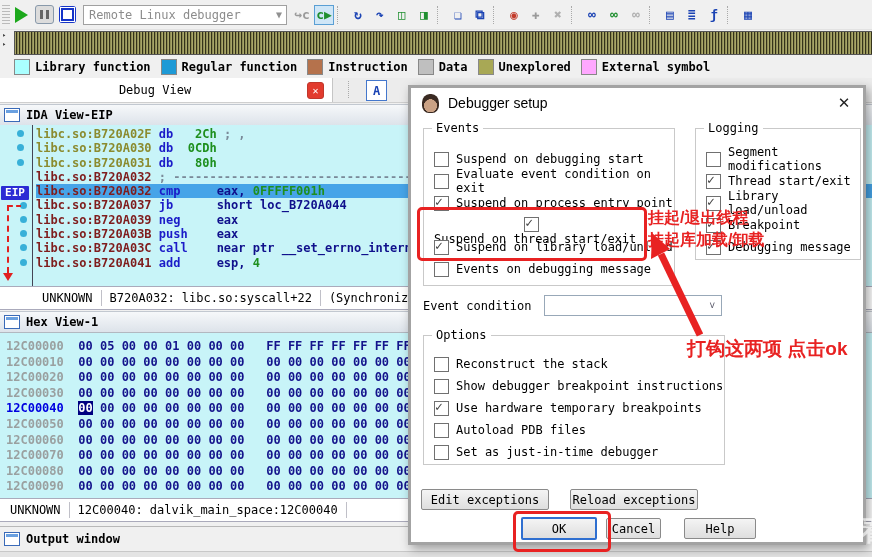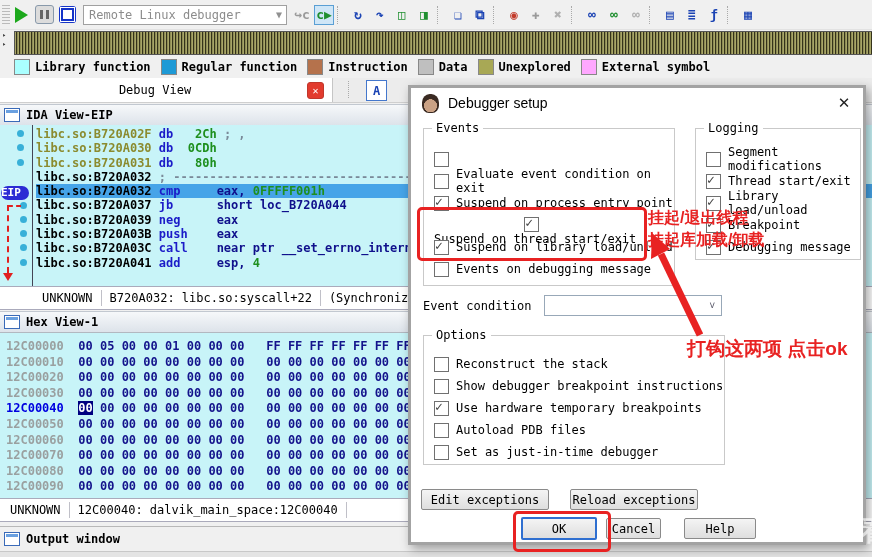--- a/index.html
+++ b/index.html
@@ -52,29 +52,29 @@
   .ptitle{position:absolute;left:0;width:872px;height:20px;background:linear-gradient(#f6f8fa,#dde3ea);
           border-top:1px solid #c2c8d0;border-bottom:1px solid #b2b8c0;display:flex;align-items:center;font-weight:bold;}
   .picon{width:14px;height:12px;margin:0 6px 0 4px;border:1px solid #3a6ab8;background:#fff;position:relative;}
   .picon:before{content:"";position:absolute;left:1px;right:1px;top:1px;height:3px;background:#6aa0e0;}
 
   
   #ida-content{position:absolute;left:0;top:125px;width:872px;height:161px;background:#c8f4f8;overflow:hidden;}
   #ida-gutter{position:absolute;left:0;top:0;width:32px;height:161px;border-right:1px solid #445;}
   .gdot{position:absolute;width:7px;height:7px;border-radius:50%;background:#38b0d8;}
   #eip-badge{position:absolute;left:1px;top:61px;width:28px;height:14px;background:#2b2bd4;color:#fff;
-             font-size:11px;font-weight:bold;line-height:14px;border-radius:7px;}
+             font-size:11px;font-weight:bold;text-align:center;line-height:14px;border-radius:1px;}
   #red-dash-v{position:absolute;left:7px;top:80px;height:68px;border-left:2px dashed #e02020;}
   #red-dash-h{position:absolute;left:8px;top:80px;width:13px;border-top:2px dashed #e02020;}
   #red-arrowhead{position:absolute;left:3px;top:148px;width:0;height:0;
                  border-left:5px solid transparent;border-right:5px solid transparent;border-top:8px solid #e02020;}
   #dlines{position:absolute;left:36px;top:2px;white-space:pre;font-weight:bold;line-height:14.3px;}
   .dline{height:14.3px;}
   .dline.hl{background:#46a4e8;width:840px;}
-  .a-olive{color:#8b8b2f;} .a-maroon{color:#000000;}
+  .a-olive{color:#8b8b2f;} .a-maroon{color:#7f1d1d;}
   .t-mn{color:#1b1bc8;} .t-num{color:#1e8f1e;} .t-op{color:#10108c;} .t-com{color:#7a8a99;} .t-pl{color:#000;}
   .pstatus{position:absolute;left:0;width:872px;height:22px;background:#fff;border-top:1px solid #aab;
            border-bottom:1px solid #aab;display:flex;align-items:center;}
   .pstatus .cell{padding:0 8px;height:16px;line-height:16px;border-right:1px solid #c0c0c8;white-space:pre;}
 
   
   #hex-content{position:absolute;left:0;top:333px;width:872px;height:165px;background:#c8f4f8;overflow:hidden;}
   #hexrows{position:absolute;left:6px;top:6px;white-space:pre;font-weight:bold;line-height:15.6px;}
   .haddr{color:#9aa0a0;} .haddr.act{color:#0000e0;}
   .hbyte{color:#14148c;} .hbyte.sel{background:#000080;color:#fff;}
@@ -258,20 +258,21 @@
     <div id="dlg-title">
       <div id="dlg-avatar"></div>
       <span>Debugger setup</span>
     </div>
     <div id="dlg-close">✕</div>
 
     <div class="grp" id="grp-events" style="left:12px;top:40px;width:252px;height:158px;">
       <span class="leg">Events</span>
     <div class="chk-row" style="top: 22px;">
           <span class="cbox"></span>
+          <span>Suspend on debugging start</span>
         </div>
         <div class="chk-row" style="top: 44px;">
           <span class="cbox"></span>
           <span>Evaluate event condition on exit</span>
         </div>
         <div class="chk-row" style="top: 66px;">
           <span class="cbox on"></span>
           <span>Suspend on process entry point</span>
         </div>
         <div class="chk-row" style="top: 88px; flex-direction: column;">

